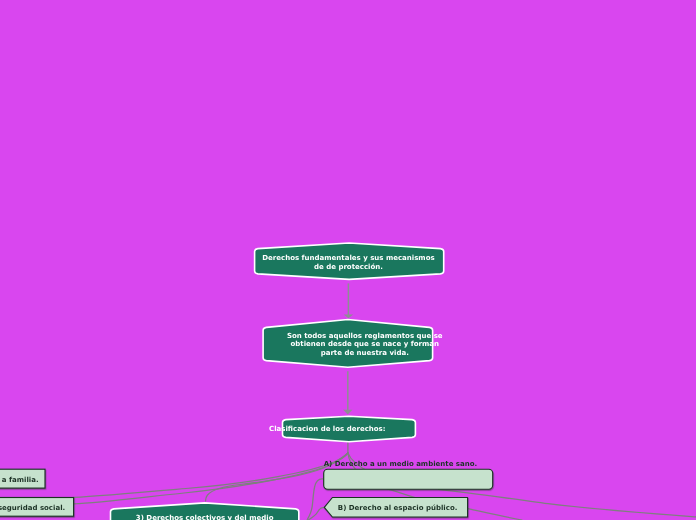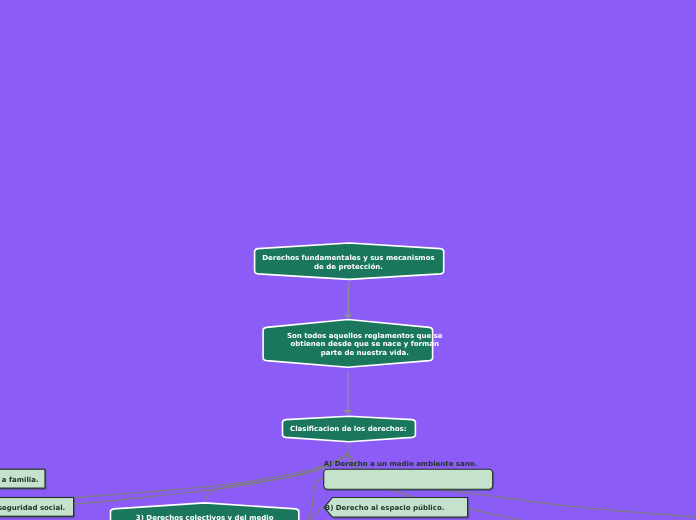--- a/index.html
+++ b/index.html
@@ -1,18 +1,18 @@
 <!DOCTYPE html>
 <html><head>
 <meta charset="utf-8">
 <style>
   html,body{margin:0;padding:0;}
   body{width:696px;height:520px;overflow:hidden;background:#eff3fd;
        font-family:"DejaVu Sans",sans-serif;}
-  #canvas{position:relative;width:696px;height:520px;overflow:hidden;background:#8b5cf6;}
+  #canvas{position:relative;width:696px;height:520px;overflow:hidden;background:#d946ef;}
   svg.layer{position:absolute;left:0;top:0;width:696px;height:520px;}
   .nlabel{filter:blur(0px);position:absolute;text-align:center;font-weight:bold;
           white-space:pre;pointer-events:none;font-size:7px;line-height:8.35px;}
   .dark{color:#ffffff;}
   .light{color:#1d3326;}
 </style>
 </head>
 <body>
 
 <div id="canvas">
@@ -62,19 +62,19 @@
       <path d="M347.8 371.2 L347.8 410.4" stroke="#8e8e93" stroke-width="1.5" fill="none"></path>
       <path d="M343.2 409.8 L352.4 409.8 L347.8 414.4 Z" fill="#8e8e93"></path>
     </g>
   </svg>
 
   <div class="nlabel dark" style="left:253.9px;top:254.2px;width:189.1px;">Derechos fundamentales y sus mecanismos
 de de protección.</div>
   <div class="nlabel dark" style="left:280px;top:332.1px;width:169.5px;">Son todos aquellos reglamentos que se
 obtienen desde que se nace y forman
 parte de nuestra vida.</div>
-  <div class="nlabel dark" style="left:290px;top:424.9px;width:114px;">Clasificacion de los derechos:</div>
+  <div class="nlabel dark" style="left:269px;top:424.9px;width:114px;">Clasificacion de los derechos:</div>
   <div class="nlabel dark" style="left:110.5px;top:513.9px;width:188.3px;">3) Derechos colectivos y del medio</div>
   <div class="nlabel light" style="left:323.7px;top:460px;width:140px;">A) Derecho a un medio ambiente sano.</div>
-  <div class="nlabel light" style="left:317px;top:504px;width:135.2px;">B) Derecho al espacio público.</div>
+  <div class="nlabel light" style="left:330px;top:504px;width:135.2px;">B) Derecho al espacio público.</div>
   <div class="nlabel light" style="left:-61.6px;top:476.1px;width:100.2px;text-align:right;">a familia.</div>
   <div class="nlabel light" style="left:-73px;top:504.4px;width:138.2px;text-align:right;">seguridad social.</div>
 </div>
 
 </body></html>

